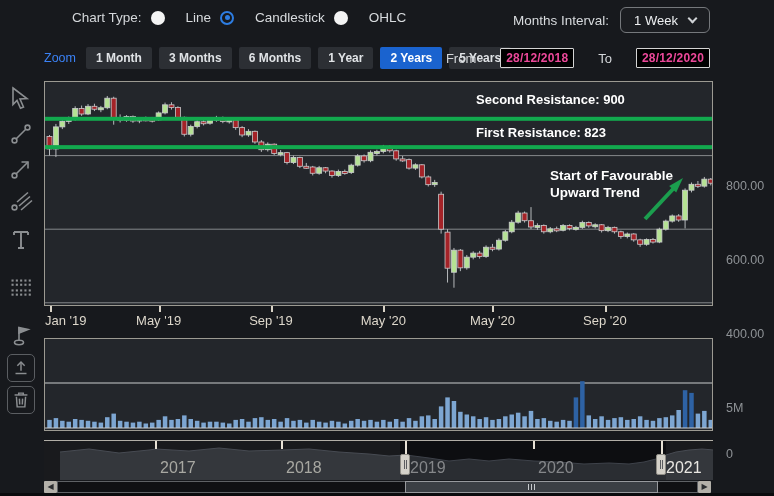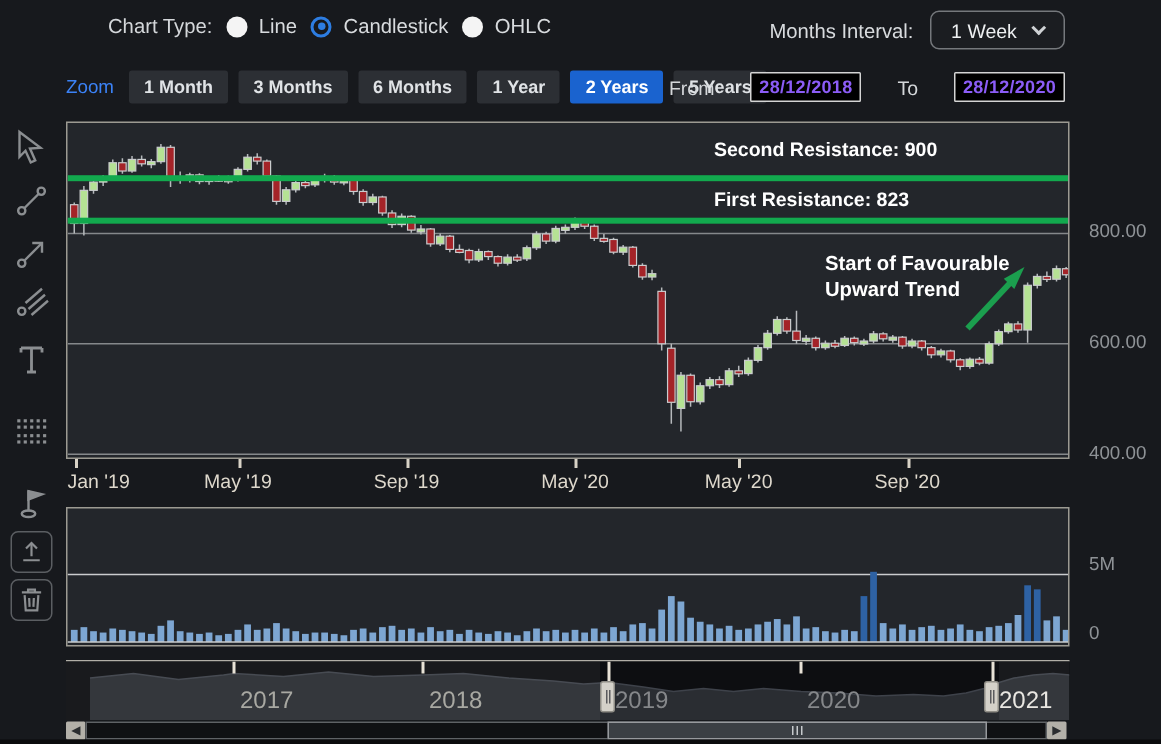--- a/index.html
+++ b/index.html
@@ -3,48 +3,48 @@
 <meta charset="utf-8">
 <style>
   html,body{margin:0;padding:0;background:#0b0c0e;}
   *{box-sizing:border-box;}
   #app{position:relative;width:774px;height:496px;background:#17191d;overflow:hidden;
        font-family:"Liberation Sans","DejaVu Sans",sans-serif;color:#d8dbde;-webkit-font-smoothing:antialiased;}
   
   .row1{position:absolute;left:0;top:0;width:774px;height:40px;}
   .chart-type-group{position:absolute;left:72px;top:10px;display:flex;align-items:center;gap:9px;font-size:13.5px;}
   .ct-label{color:#d4d7da;text-align:center;}
-  .radio-item{display:flex;align-items:center;gap:8px;cursor:pointer;}
+  .radio-item{display:flex;align-items:center;gap:21px;cursor:pointer;}
   .radio{width:14px;height:14px;border-radius:50%;background:#f4f4f4;position:relative;flex:none;}
   .radio.checked{background:#17191d;border:2px solid #2d7de2;}
   .radio.checked::after{content:'';position:absolute;left:2.5px;top:2.5px;width:5px;height:5px;border-radius:50%;background:#2d7de2;}
   .interval-group{position:absolute;right:64px;top:7px;display:flex;align-items:center;gap:11px;font-size:13.5px;}
   .select-box{min-width:90px;height:26px;border:1px solid #75787c;border-radius:6px;display:flex;align-items:center;justify-content:center;gap:11px;font-size:13px;color:#eef0f2;cursor:pointer;background:#1b1d21;}
   .chev{width:7px;height:7px;border-right:2px solid #cfd2d5;border-bottom:2px solid #cfd2d5;transform:rotate(45deg);margin-top:-4px;}
   .row2{position:absolute;left:0;top:40px;width:774px;height:34px;}
   .zoom-group{position:absolute;left:44px;top:7px;display:flex;align-items:center;gap:7px;}
   .zoom-label{font-size:12.5px;color:#3b82f6;margin-right:3px;}
   .zoom-btn{background:#2c2f34;color:#e0e3e6;font-size:12px;font-weight:bold;padding:4px 10px;border-radius:2px;cursor:pointer;white-space:nowrap;}
   .zoom-btn.selected{background:#1a63cf;color:#ffffff;}
   .fromto{position:absolute;right:64px;top:8px;display:flex;align-items:center;gap:24px;font-size:13px;color:#d4d7da;}
-  .date-input{width:74px;height:20px;background:#000;border:1px solid #d4d4d4;border-radius:1px;color:#8b5cf6;font-size:12px;font-weight:bold;display:flex;align-items:center;justify-content:center;letter-spacing:.2px;}
+  .date-input{width:74px;height:20px;background:#000;border:1px solid #d4d4d4;border-radius:1px;color:#ec4899;font-size:12px;font-weight:bold;display:flex;align-items:center;justify-content:center;letter-spacing:.2px;}
   
   .tool{position:absolute;left:7px;width:28px;height:28px;display:flex;align-items:center;justify-content:center;cursor:pointer;}
   .tool svg{stroke:#8b8e91;fill:none;stroke-width:1.6;}
   .tool.boxed{border:1px solid #5b5e62;border-radius:5px;}
   
   .panel{position:absolute;background:#23262b;border:1px solid #9c9a92;}
   #price-panel{left:44px;top:81px;width:669px;height:225px;}
   #volume-panel{left:44px;top:338px;width:669px;height:93px;}
   .res-label{position:absolute;color:#ffffff;font-weight:bold;font-size:13px;white-space:nowrap;}
   #trend-label{position:absolute;left:505px;top:85px;width:150px;color:#fff;font-weight:bold;font-size:13.5px;line-height:17px;}
   
   .x-tick{position:absolute;width:2px;height:6px;background:#d8d2c6;top:306px;}
   .x-lab{position:absolute;top:313px;font-size:13px;color:#ded8cc;white-space:nowrap;}
-  .y-lab{position:absolute;left:726px;font-size:12.5px;color:#8e9296;}
+  .y-lab{position:absolute;left:726px;font-size:12.5px;color:#8e9296;margin-top:32px;}
   
   #nav-line{position:absolute;left:44px;top:440px;width:669px;height:1px;background:#b2afa7;}
   #navigator{position:absolute;left:44px;top:441px;width:669px;height:39px;background:#0d0e11;overflow:hidden;}
   .nav-mask{position:absolute;top:0;height:39px;background:rgba(230,230,230,0.055);}
   .nav-tick{position:absolute;top:0;width:2px;background:#e8e2d6;}
   .nav-year{position:absolute;top:18px;font-size:16px;}
   .nav-handle{position:absolute;top:13px;width:10px;height:21px;background:#d4d1c9;border:1px solid #8f8d86;border-radius:2px;display:flex;align-items:center;justify-content:center;gap:1px;cursor:ew-resize;}
   .nav-handle i{display:block;width:1px;height:9px;background:#5a5b5e;}
   
   .sb-btn{position:absolute;top:481px;width:13px;height:12px;background:#b3b0a9;color:#2b2d30;font-size:8px;line-height:12px;text-align:center;cursor:pointer;border-radius:1px;}

